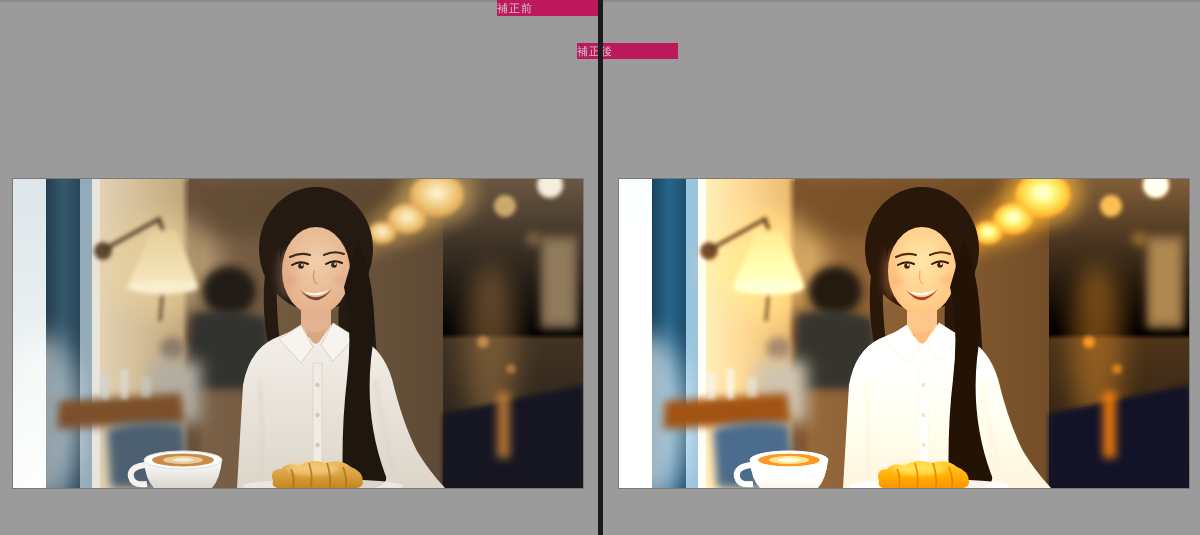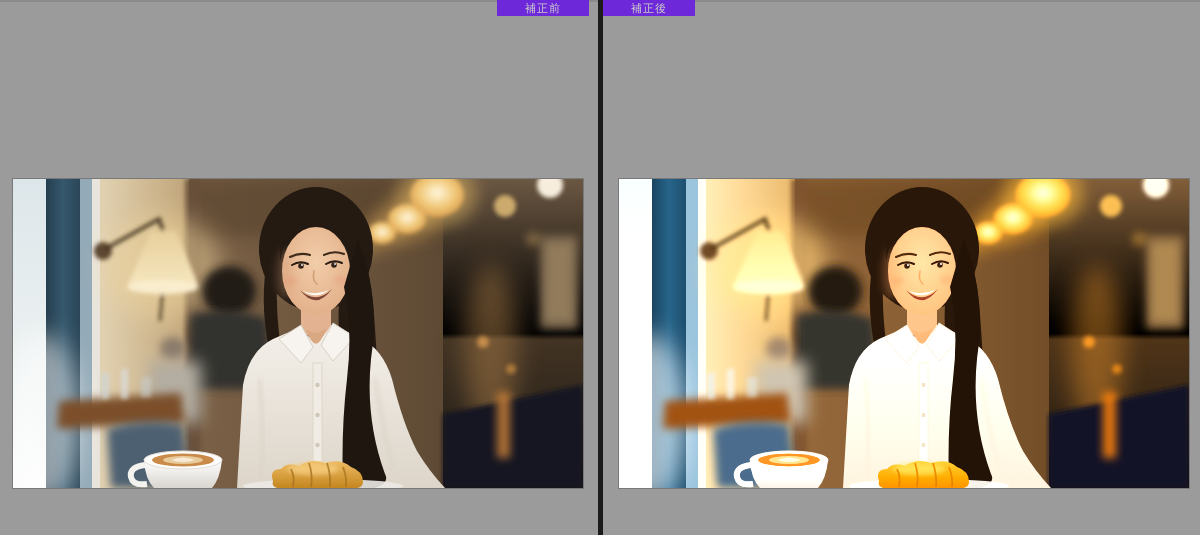--- a/index.html
+++ b/index.html
@@ -3,26 +3,26 @@
 <meta charset="utf-8">
 <style>
   html,body{margin:0;padding:0;background:#6f6f6f;}
   .canvas{
     position:relative;width:1200px;height:535px;overflow:hidden;
     background:#9b9b9b;font-family:"Liberation Sans","DejaVu Sans",sans-serif;
   }
   .top-edge{position:absolute;left:0;top:0;width:1200px;height:2px;background:#8b8b8b;}
   .divider{position:absolute;left:598px;top:0;width:5px;height:535px;background:#1b1b1b;}
   .tab{
-    position:absolute;top:0;height:16px;width:92px;background:#6d28d9;
-    color:#c9c9c9;font-size:11px;line-height:16px;text-align:center;
+    position:absolute;top:0;height:16px;width:101px;background:#be185d;
+    color:#c9c9c9;font-size:11px;line-height:16px;text-align:left;
     letter-spacing:1px;user-select:none;
   }
   .tab-before{left:497px;}
-  .tab-after{left:603px;}
+  .tab-after{left:577px;margin-top:43px;}
   .photo{
     position:absolute;top:179px;width:570px;height:309px;overflow:hidden;
     box-shadow:0 0 0 1px rgba(0,0,0,.22);background:#6b5742;
   }
   .photo-before{left:13px;}
   .photo-after{left:619px;}
   .photo svg{display:block;width:100%;height:100%;}
   
   .photo-after svg{filter:saturate(1.5) brightness(1.12) contrast(1.05);}
   .defs-holder{position:absolute;width:0;height:0;overflow:hidden;}

